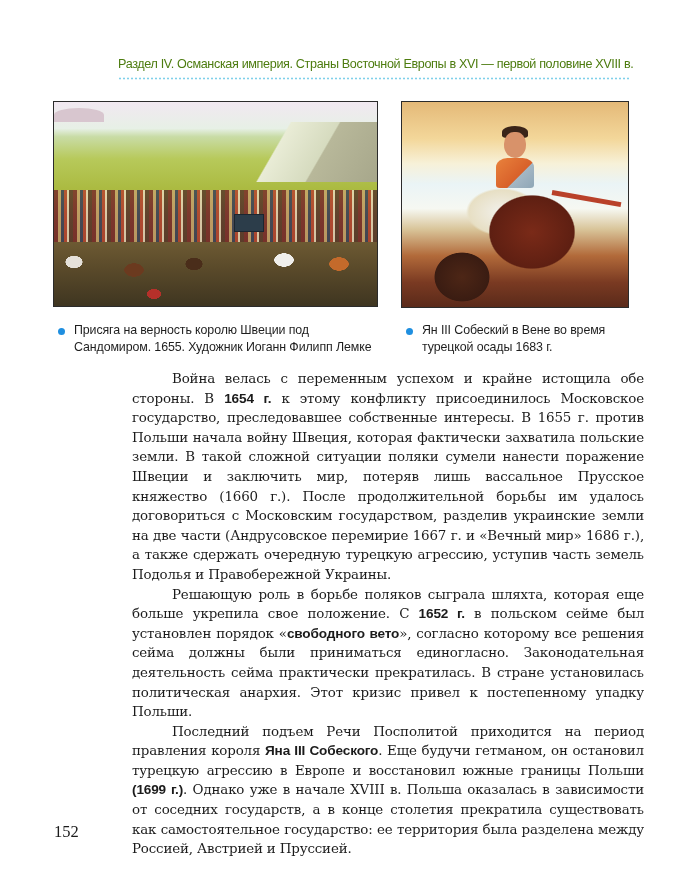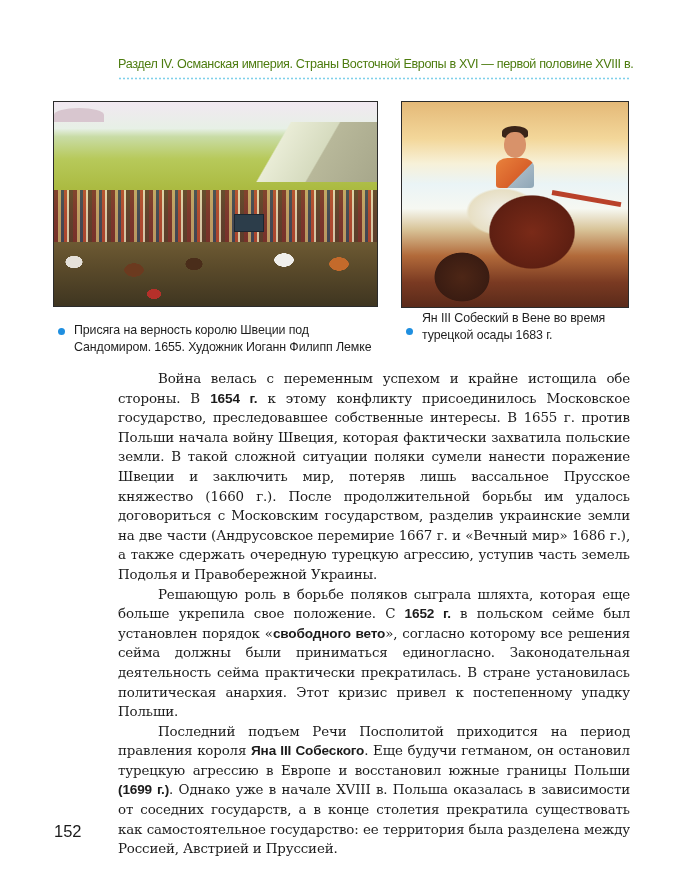--- a/index.html
+++ b/index.html
@@ -86,41 +86,41 @@
     .pr-lance {
       position: absolute; left: 150px; top: 88px; width: 70px; height: 5px;
       background: #b9412a; transform: rotate(10deg); transform-origin: left center;
     }
 
     .caption {
       position: absolute; font-family: "Liberation Sans", sans-serif;
       font-size: 12.4px; line-height: 17px; color: #1e1e1e; letter-spacing: -0.1px;
     }
     .caption-left { left: 74px; top: 322px; width: 308px; }
-    .caption-right { left: 422px; top: 310px; width: 210px; }
+    .caption-right { left: 422px; top: 322px; width: 210px; }
     .bullet {
       position: absolute; width: 7px; height: 7px; border-radius: 50%;
       background: #1f8fe0;
     }
     .bullet-left { left: 58px; top: 328px; }
     .bullet-right { left: 406px; top: 328px; }
 
     .body-text {
-      position: absolute; left: 118px; top: 369px; width: 512px;
+      position: absolute; left: 132px; top: 369px; width: 512px;
       font-family: "DejaVu Serif", serif; font-size: 13.4px; line-height: 19.6px;
       text-align: justify; color: #1b1b1b; letter-spacing: -0.15px;
     }
     .body-text p { text-indent: 40px; }
     .body-text b {
       font-family: "Liberation Sans", sans-serif; font-weight: bold; font-size: 13.6px;
     }
 
     .page-number {
       position: absolute; left: 54px; top: 822px;
-      font-family: Liberation Sans, sans-serif; font-size: 16.5px; color: #1b1b1b;
+      font-family: Liberation Serif, serif; font-size: 16.5px; color: #1b1b1b;
     }
   </style>
 </head>
 <body>
 
 <div class="running-header">Раздел IV. Османская империя. Страны Восточной Европы в XVI — первой половине XVIII в.</div>
 <div class="header-rule"></div>
 
 <div class="figure fig-left">
   <div class="painting-left">

